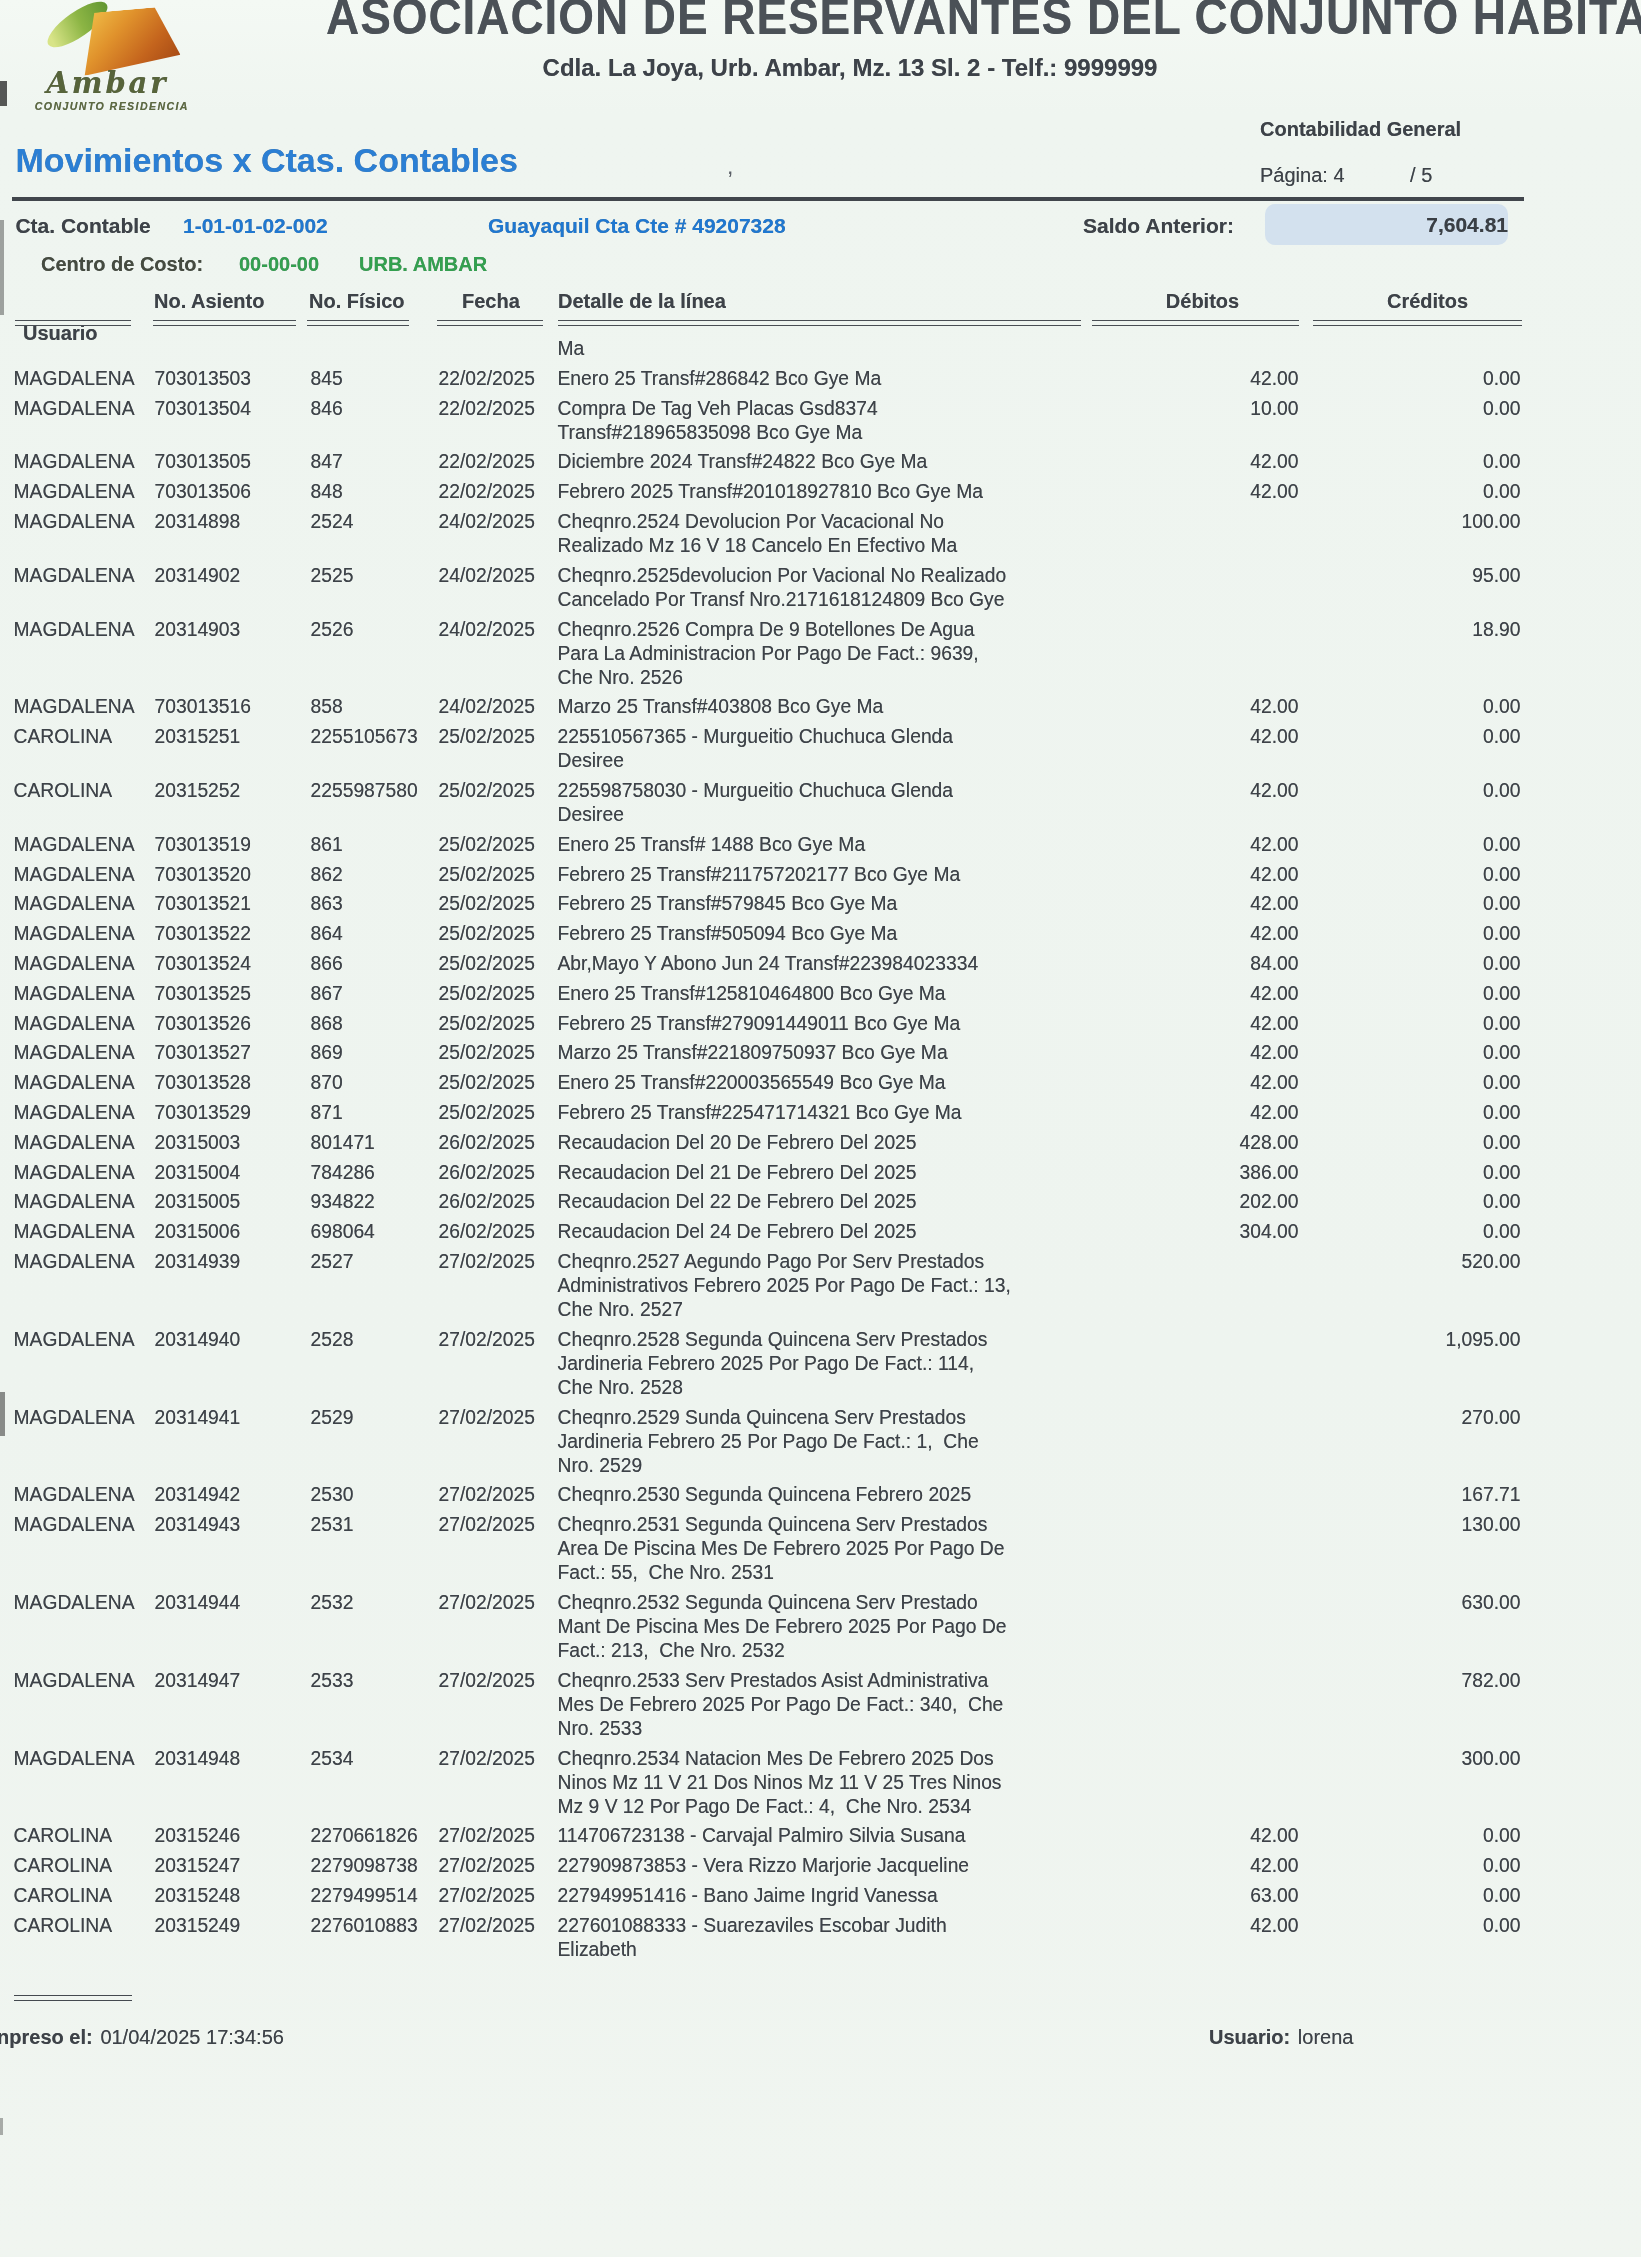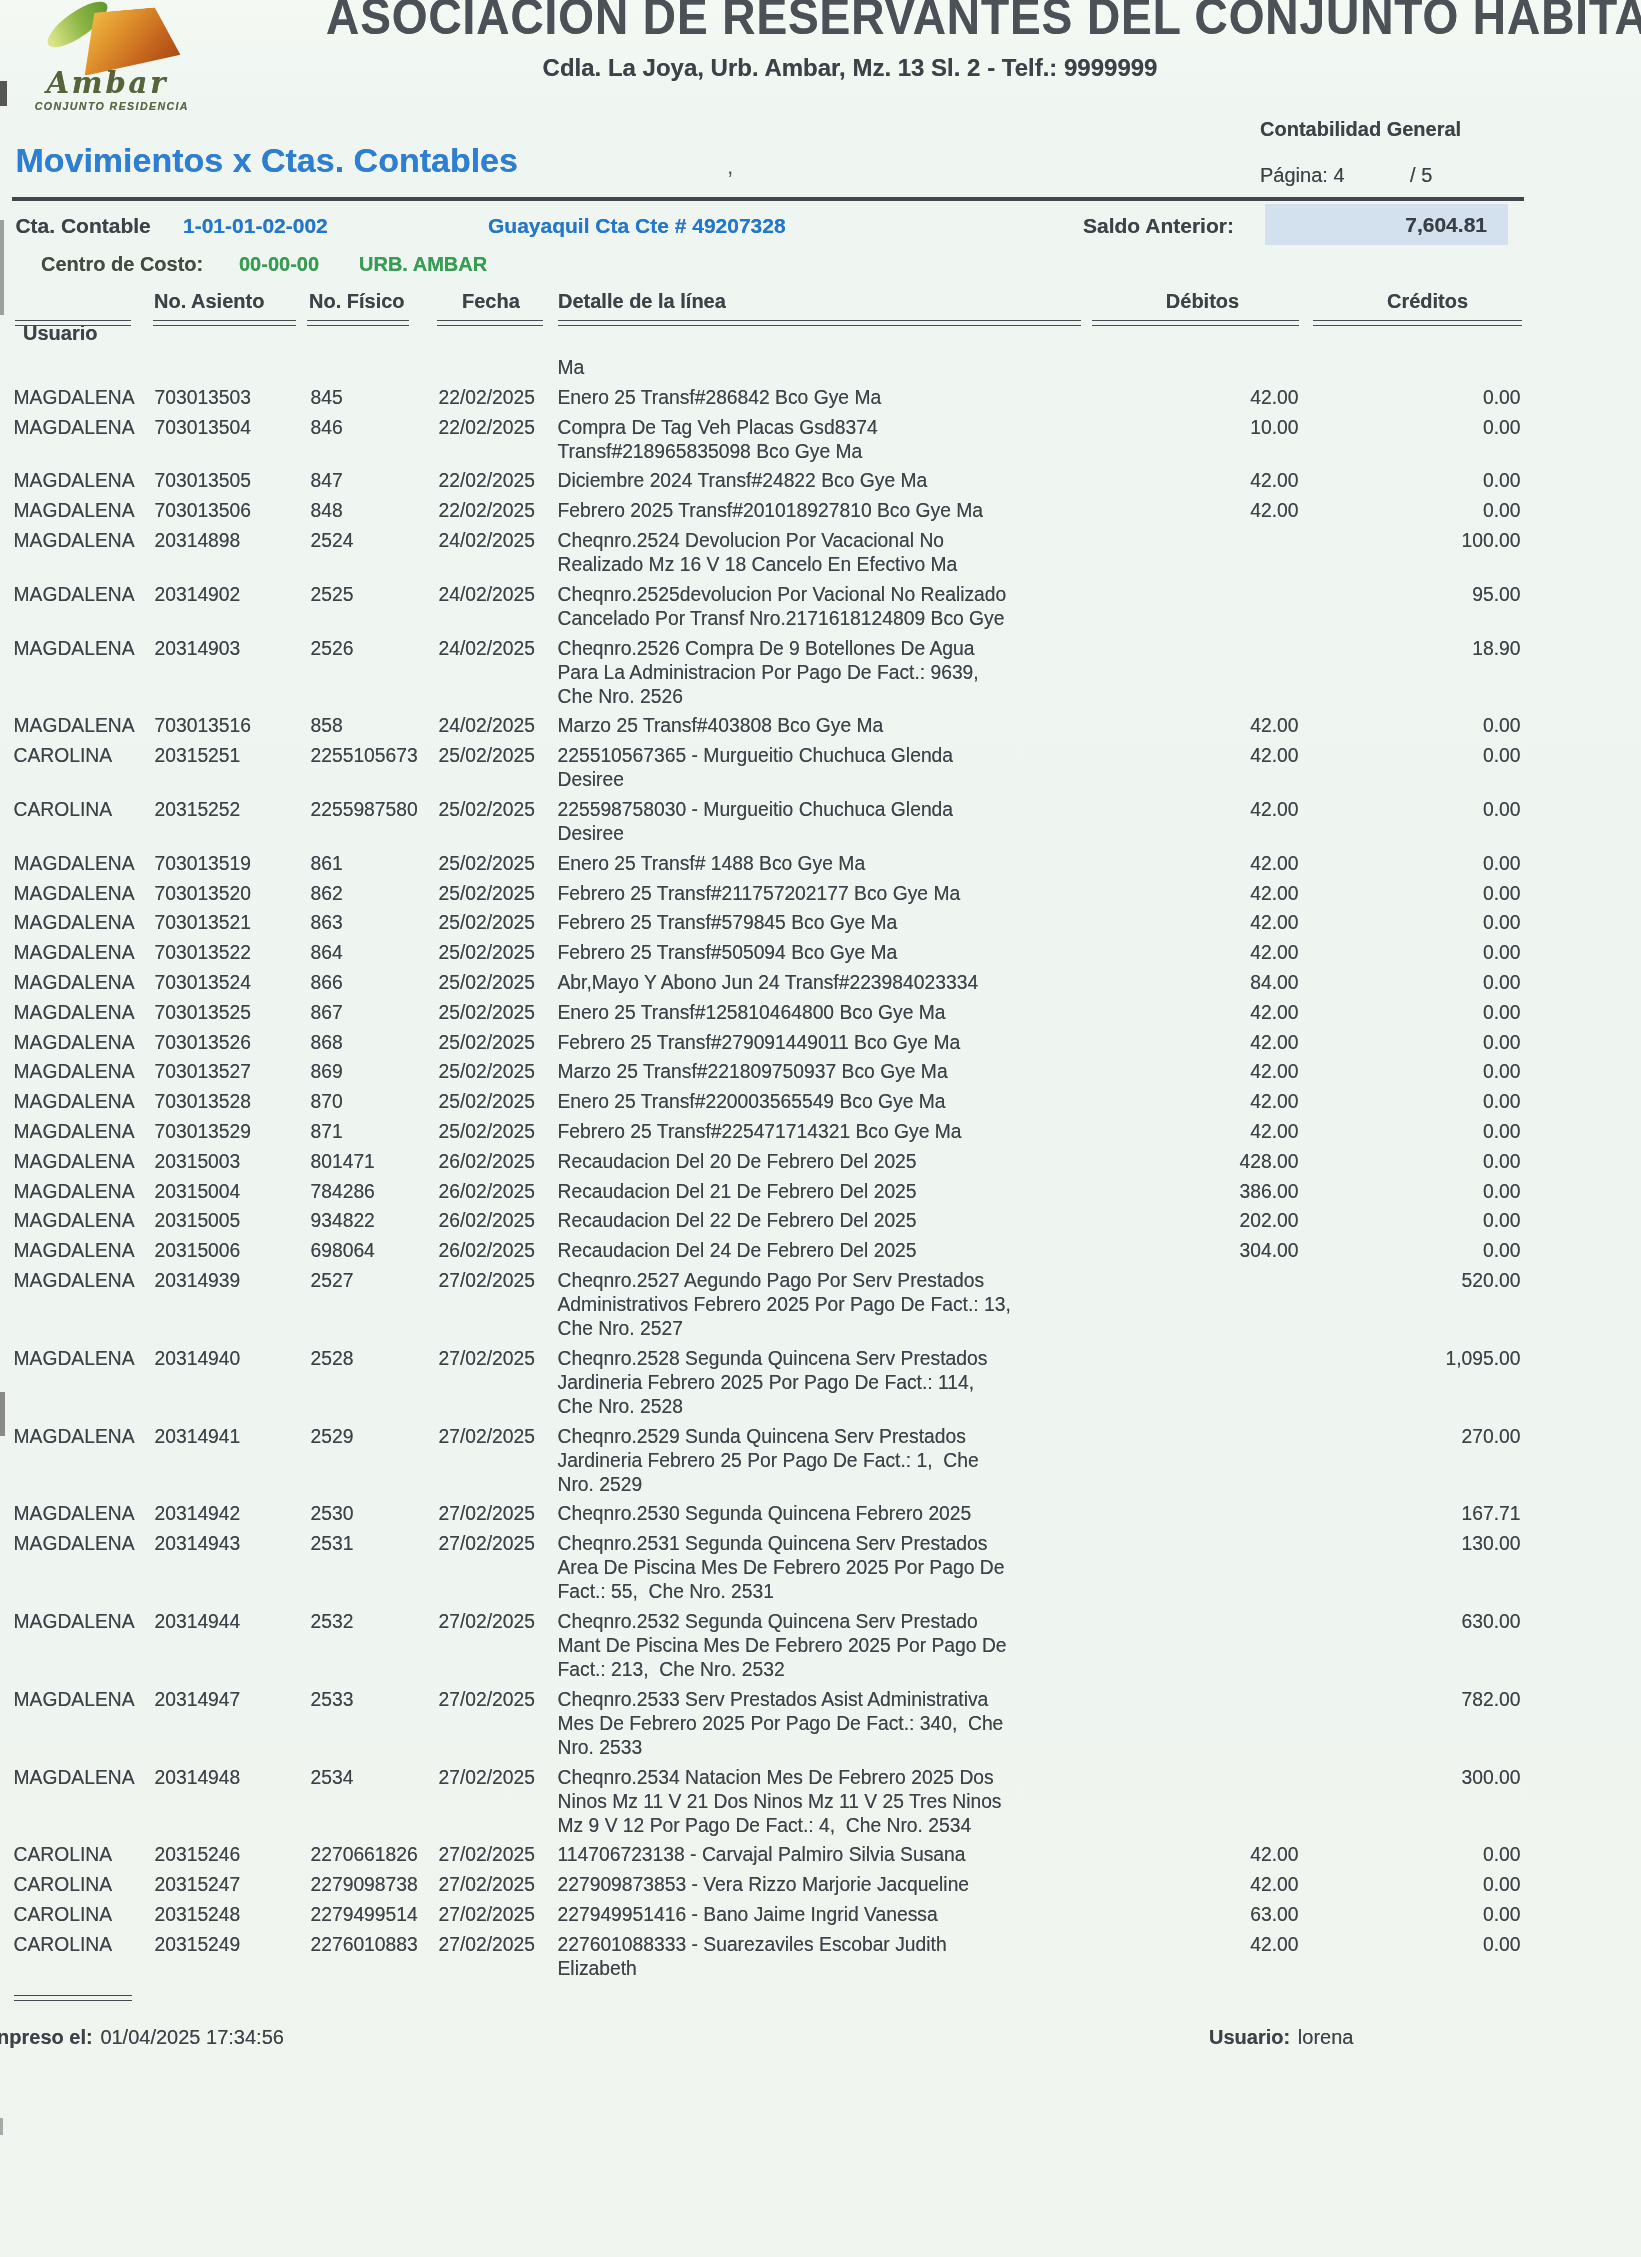--- a/index.html
+++ b/index.html
@@ -46,32 +46,32 @@
   .page-line{position:absolute;left:1260px;top:164px;font-size:20px;color:#3d4248;}
   .page-line .tot{margin-left:60px;}
   .top-rule{position:absolute;left:11.6px;top:197px;width:1512px;height:3.9px;background:#41464c;}
   .acct-line{position:absolute;left:0;top:210px;width:1641px;height:39px;font-size:21px;font-weight:bold;}
   .acct-label{position:absolute;left:15.4px;top:3.9px;color:#3d4248;}
   .acct-code{position:absolute;left:183px;top:3.9px;color:#1f78d1;}
   .acct-name{position:absolute;left:488px;top:3.9px;color:#1f78d1;}
   .saldo-label{position:absolute;left:1083px;top:3.9px;color:#3d4248;}
   .saldo-box{
     position:absolute;left:1265px;top:-5.8px;width:243px;height:41px;background:#d3e1ee;
-    text-align:right;line-height:41px;padding-right:21px;box-sizing:border-box;color:#3a3f45;
+    text-align:right;line-height:41px;padding-right:0;box-sizing:border-box;color:#3a3f45;border-radius:10px;
   }
   .cc-line{position:absolute;left:0;top:253px;width:1641px;height:29px;font-size:20px;font-weight:bold;}
   .cc-label{position:absolute;left:41px;color:#454b40;}
   .cc-code{position:absolute;left:239px;color:#33a04f;}
   .cc-name{position:absolute;left:359px;color:#33a04f;}
   
   .col-label{position:absolute;top:290px;font-size:20px;font-weight:bold;color:#3d4248;white-space:nowrap;}
   .col-label.right{text-align:center;}
   .col-rule{position:absolute;top:320px;height:5.8px;border-top:1.9px solid #494e54;border-bottom:1.9px solid #494e54;box-sizing:border-box;}
   
-  .t-body{position:absolute;left:0;top:356px;width:1564px;}
+  .t-body{position:absolute;left:0;top:337px;width:1564px;}
   .t-row{
     display:grid;margin-bottom:5.8px;padding-left:13.5px;
     grid-template-columns:141px 156px 128px 119px 541px 200px 222px;
     font-size:19.3px;line-height:24px;color:#3d4248;
   }
   .cell{overflow:visible;}
   .c-user{white-space:nowrap;overflow:hidden;}
   .c-num{white-space:nowrap;}
   .c-fecha{white-space:nowrap;}
   .c-det{white-space:pre-wrap;}

